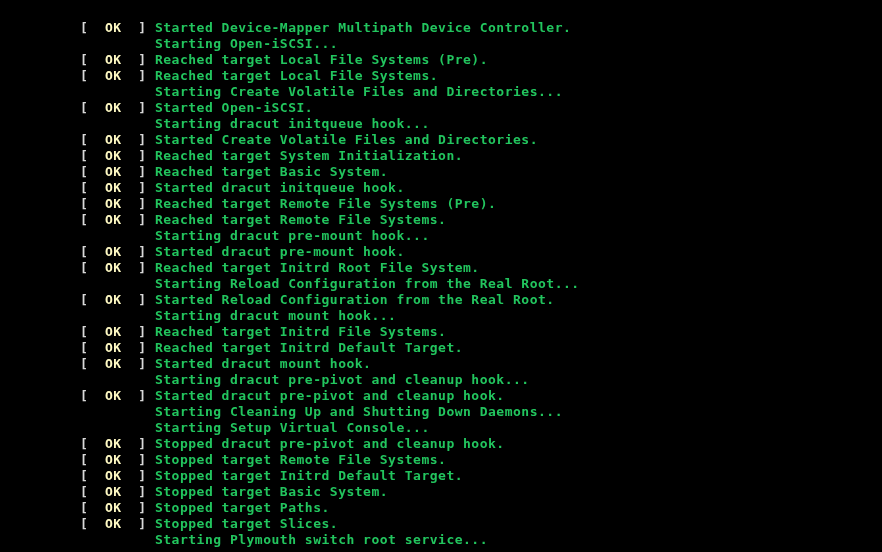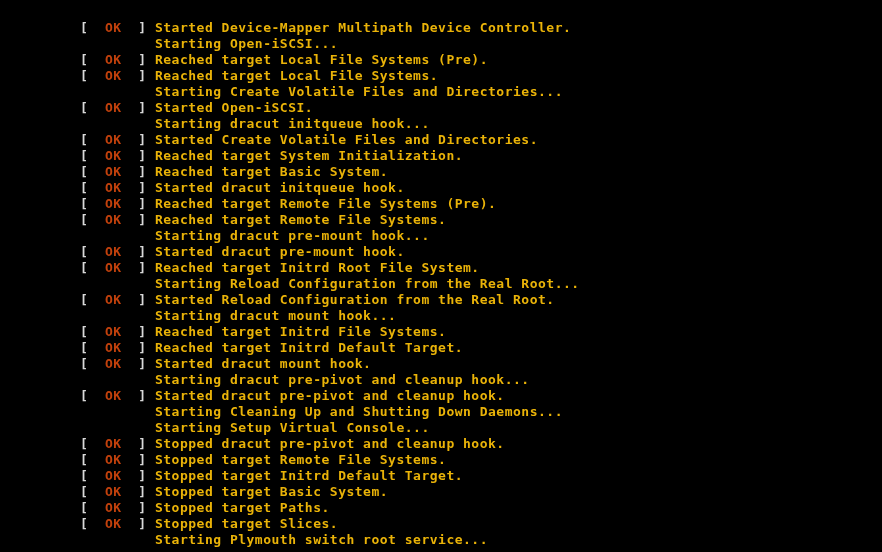--- a/index.html
+++ b/index.html
@@ -15,20 +15,20 @@
     font-size: 13px;
     line-height: 16px;
     color: #d9d9d9;
     white-space: pre;
     padding-top: 20px;
     padding-left: 80px;
     letter-spacing: 0.5px;
     font-weight: bold;
   }
   .line { display: block; }
-  .ok { color: #c2410c; text-align: right; }
+  .ok { color: #fef9c3; text-align: right; }
   .br { color: #d9d9d9; }
-  .msg { color: #eab308; }
+  .msg { color: #22c55e; }
 </style>
 </head>
 <body>
 
 <div id="terminal"><span class="line"><span class="br">[</span>  <span class="ok">OK</span>  <span class="br">]</span> <span class="msg">Started Device-Mapper Multipath Device Controller.</span></span><span class="line"><span>         </span><span class="msg">Starting Open-iSCSI...</span></span><span class="line"><span class="br">[</span>  <span class="ok">OK</span>  <span class="br">]</span> <span class="msg">Reached target Local File Systems (Pre).</span></span><span class="line"><span class="br">[</span>  <span class="ok">OK</span>  <span class="br">]</span> <span class="msg">Reached target Local File Systems.</span></span><span class="line"><span>         </span><span class="msg">Starting Create Volatile Files and Directories...</span></span><span class="line"><span class="br">[</span>  <span class="ok">OK</span>  <span class="br">]</span> <span class="msg">Started Open-iSCSI.</span></span><span class="line"><span>         </span><span class="msg">Starting dracut initqueue hook...</span></span><span class="line"><span class="br">[</span>  <span class="ok">OK</span>  <span class="br">]</span> <span class="msg">Started Create Volatile Files and Directories.</span></span><span class="line"><span class="br">[</span>  <span class="ok">OK</span>  <span class="br">]</span> <span class="msg">Reached target System Initialization.</span></span><span class="line"><span class="br">[</span>  <span class="ok">OK</span>  <span class="br">]</span> <span class="msg">Reached target Basic System.</span></span><span class="line"><span class="br">[</span>  <span class="ok">OK</span>  <span class="br">]</span> <span class="msg">Started dracut initqueue hook.</span></span><span class="line"><span class="br">[</span>  <span class="ok">OK</span>  <span class="br">]</span> <span class="msg">Reached target Remote File Systems (Pre).</span></span><span class="line"><span class="br">[</span>  <span class="ok">OK</span>  <span class="br">]</span> <span class="msg">Reached target Remote File Systems.</span></span><span class="line"><span>         </span><span class="msg">Starting dracut pre-mount hook...</span></span><span class="line"><span class="br">[</span>  <span class="ok">OK</span>  <span class="br">]</span> <span class="msg">Started dracut pre-mount hook.</span></span><span class="line"><span class="br">[</span>  <span class="ok">OK</span>  <span class="br">]</span> <span class="msg">Reached target Initrd Root File System.</span></span><span class="line"><span>         </span><span class="msg">Starting Reload Configuration from the Real Root...</span></span><span class="line"><span class="br">[</span>  <span class="ok">OK</span>  <span class="br">]</span> <span class="msg">Started Reload Configuration from the Real Root.</span></span><span class="line"><span>         </span><span class="msg">Starting dracut mount hook...</span></span><span class="line"><span class="br">[</span>  <span class="ok">OK</span>  <span class="br">]</span> <span class="msg">Reached target Initrd File Systems.</span></span><span class="line"><span class="br">[</span>  <span class="ok">OK</span>  <span class="br">]</span> <span class="msg">Reached target Initrd Default Target.</span></span><span class="line"><span class="br">[</span>  <span class="ok">OK</span>  <span class="br">]</span> <span class="msg">Started dracut mount hook.</span></span><span class="line"><span>         </span><span class="msg">Starting dracut pre-pivot and cleanup hook...</span></span><span class="line"><span class="br">[</span>  <span class="ok">OK</span>  <span class="br">]</span> <span class="msg">Started dracut pre-pivot and cleanup hook.</span></span><span class="line"><span>         </span><span class="msg">Starting Cleaning Up and Shutting Down Daemons...</span></span><span class="line"><span>         </span><span class="msg">Starting Setup Virtual Console...</span></span><span class="line"><span class="br">[</span>  <span class="ok">OK</span>  <span class="br">]</span> <span class="msg">Stopped dracut pre-pivot and cleanup hook.</span></span><span class="line"><span class="br">[</span>  <span class="ok">OK</span>  <span class="br">]</span> <span class="msg">Stopped target Remote File Systems.</span></span><span class="line"><span class="br">[</span>  <span class="ok">OK</span>  <span class="br">]</span> <span class="msg">Stopped target Initrd Default Target.</span></span><span class="line"><span class="br">[</span>  <span class="ok">OK</span>  <span class="br">]</span> <span class="msg">Stopped target Basic System.</span></span><span class="line"><span class="br">[</span>  <span class="ok">OK</span>  <span class="br">]</span> <span class="msg">Stopped target Paths.</span></span><span class="line"><span class="br">[</span>  <span class="ok">OK</span>  <span class="br">]</span> <span class="msg">Stopped target Slices.</span></span><span class="line"><span>         </span><span class="msg">Starting Plymouth switch root service...</span></span></div>
 
 </body></html>

